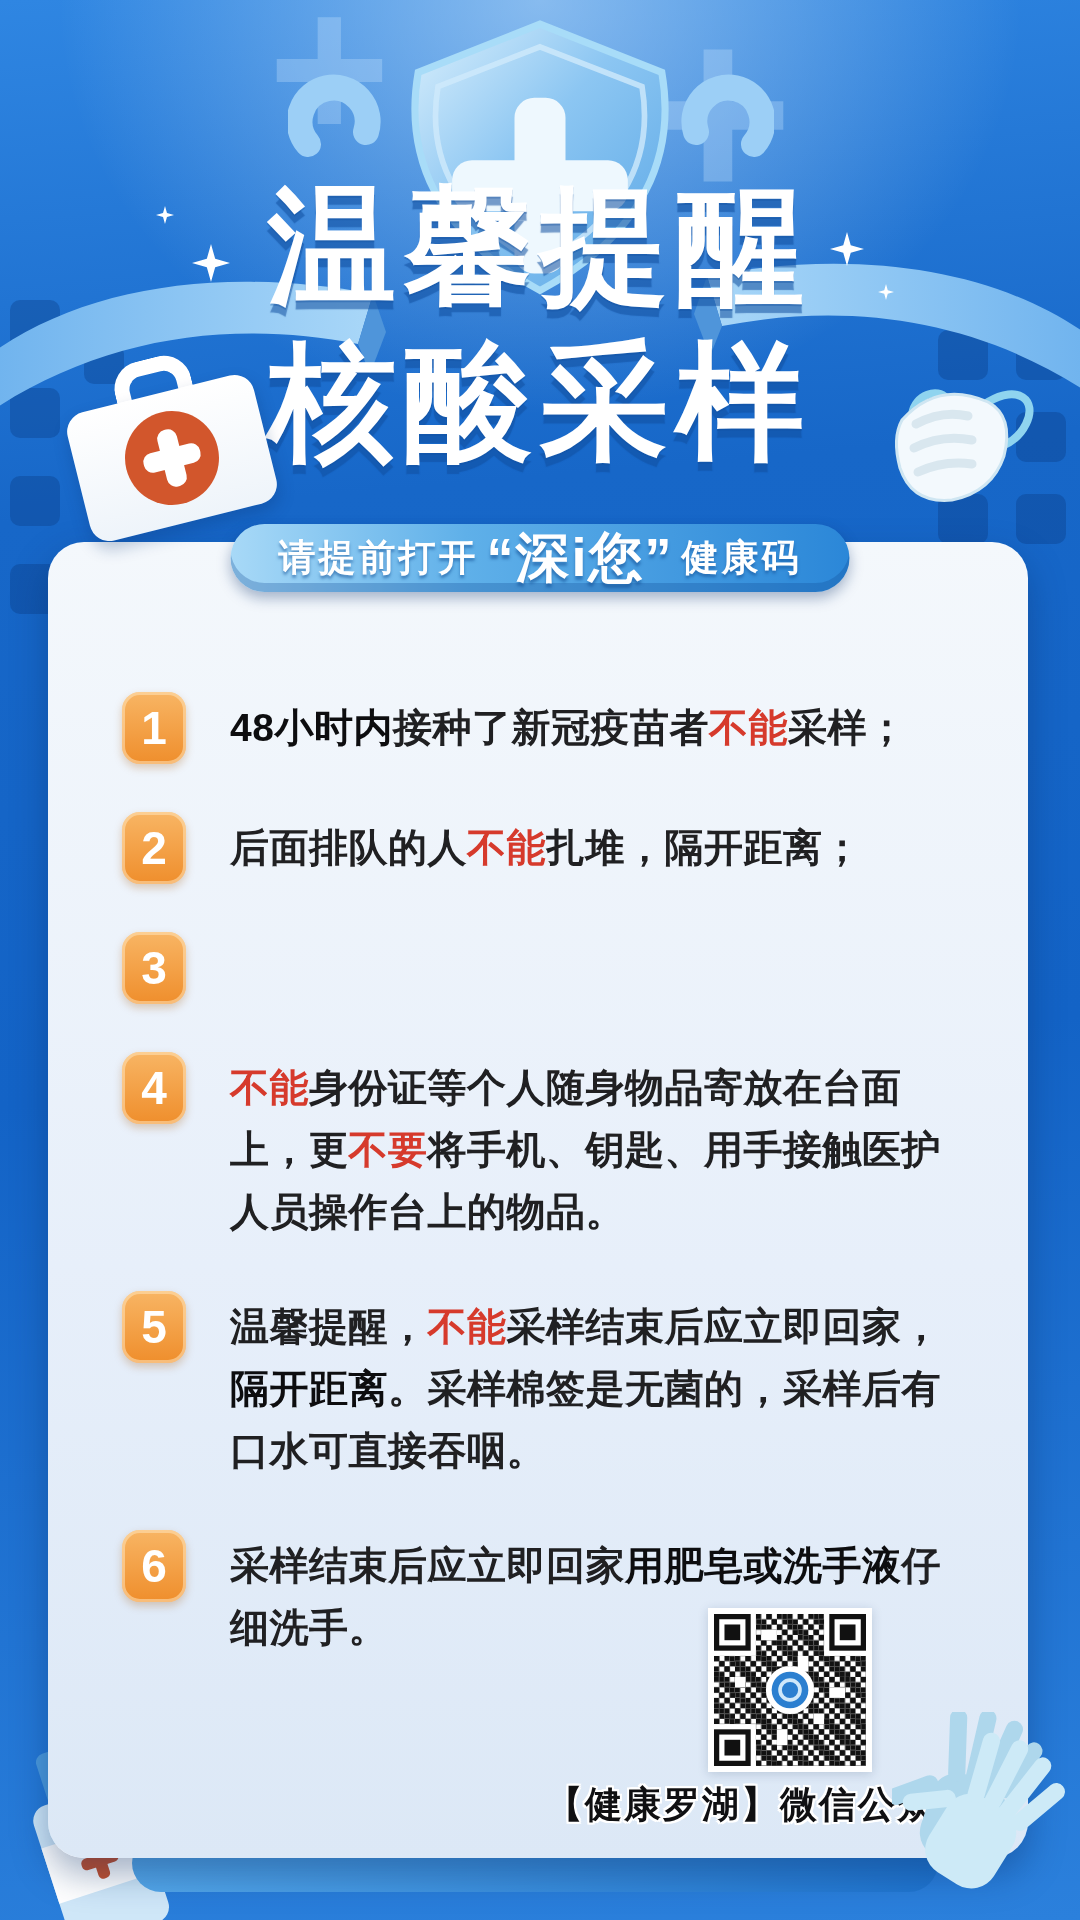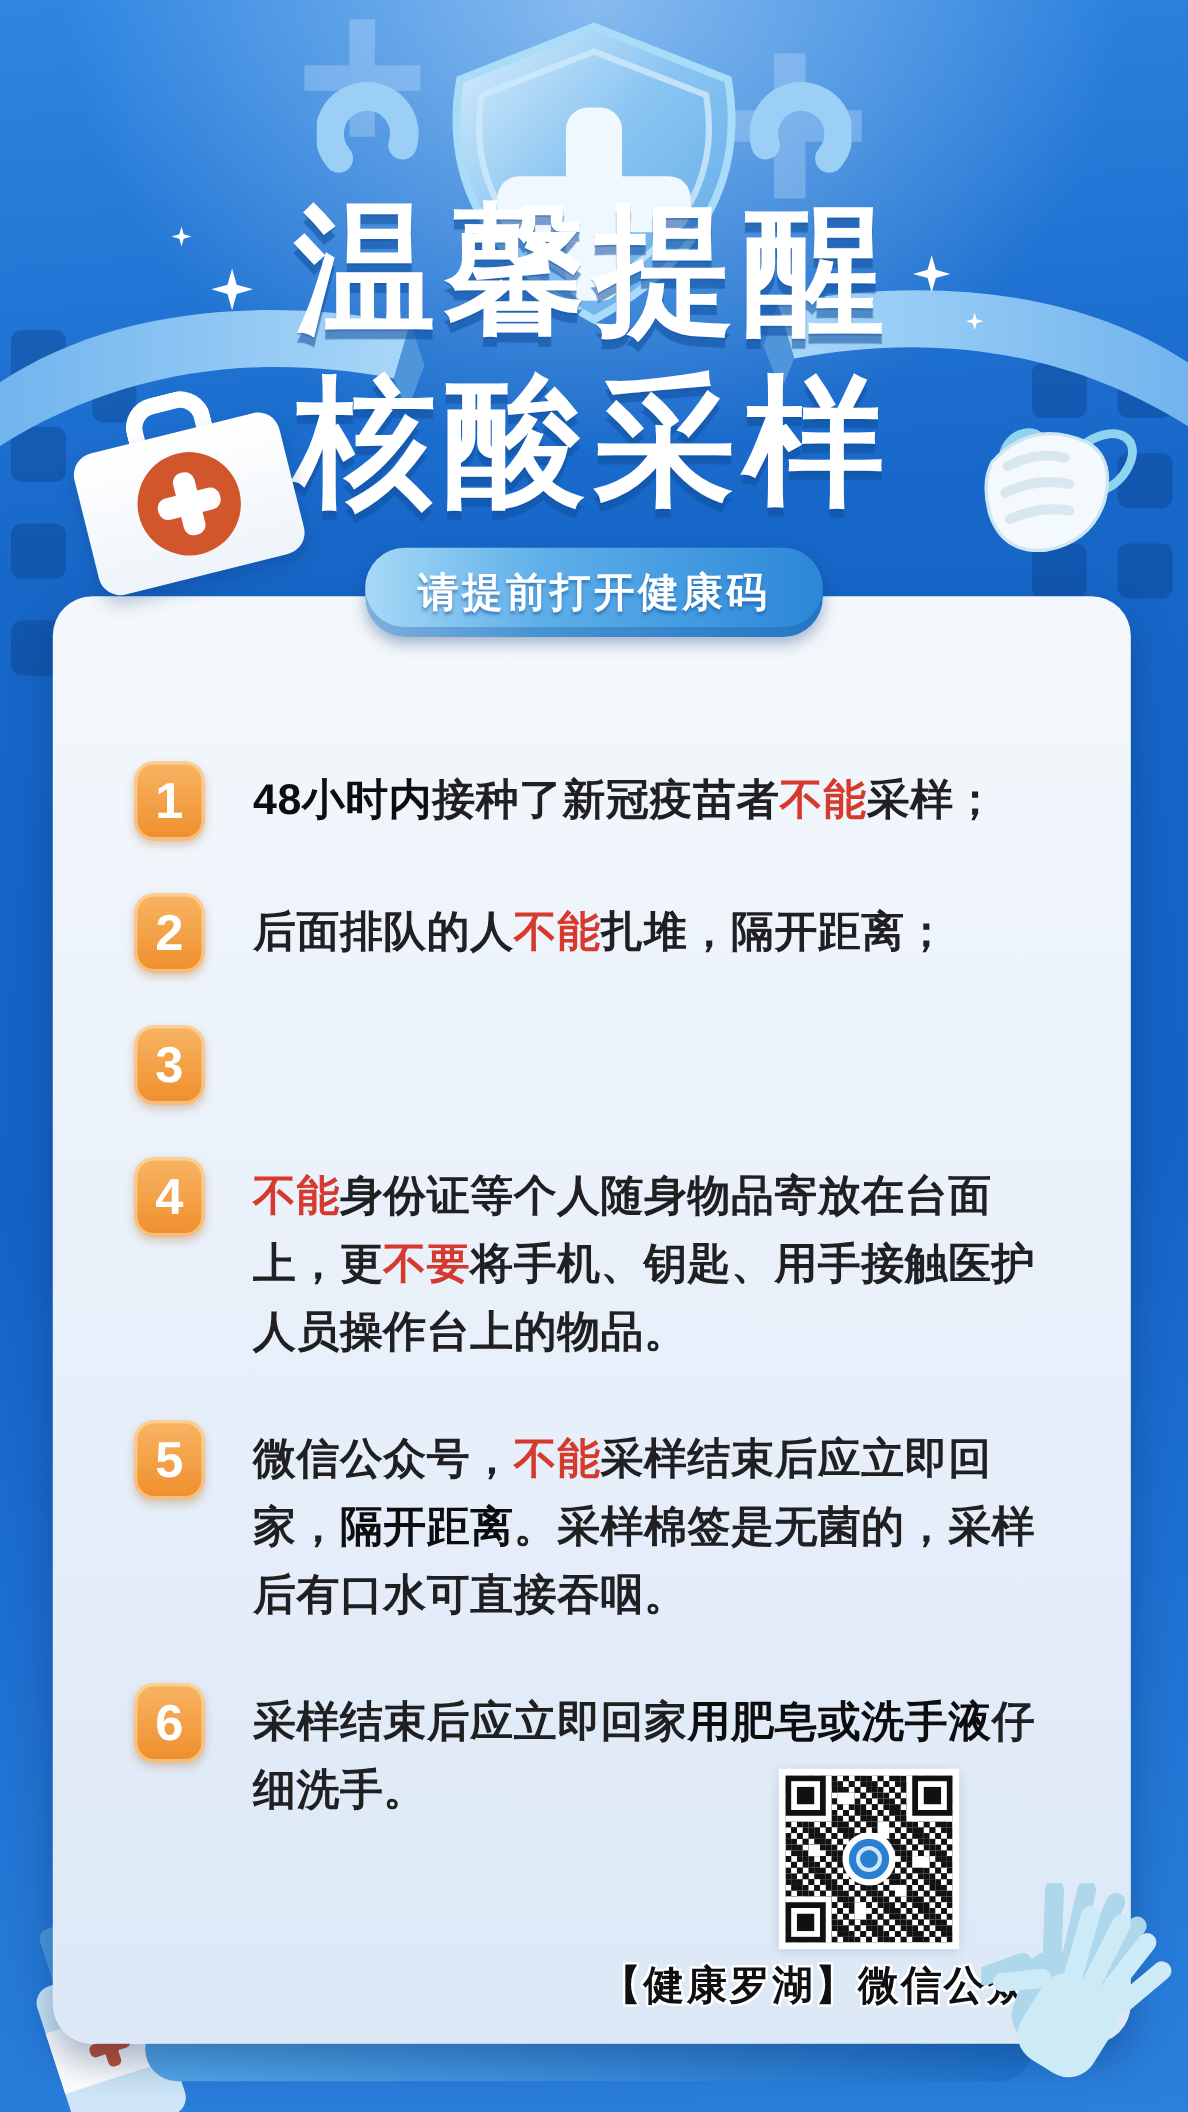--- a/index.html
+++ b/index.html
@@ -18,22 +18,22 @@
   
   .shield{position:absolute;left:370px;top:18px;z-index:2;}
   
   .sparkle{position:absolute;background:#fff;z-index:4;
     clip-path:polygon(50% 0,61% 39%,100% 50%,61% 61%,50% 100%,39% 61%,0 50%,39% 39%);}
   
   .title{position:absolute;left:0;right:0;top:168px;z-index:4;text-align:center;color:#fff;
     font-weight:800;font-size:128px;line-height:156px;letter-spacing:8px;
     text-shadow:0 9px 1px rgba(16,79,158,.55),0 2px 0 rgba(16,79,158,.35);}
   
-  .banner{position:absolute;top:498px;left:50%;transform:translateX(-50%);z-index:6;
-    display:flex;align-items:center;height:81px;padding:0 48px;border-radius:36px;white-space:nowrap;
+  .banner{position:absolute;top:524px;left:50%;transform:translateX(-50%);z-index:6;
+    display:flex;align-items:center;height:68px;padding:0 48px;border-radius:36px;white-space:nowrap;
     background:linear-gradient(90deg,#a8d9f7 0%,#5fb0e9 38%,#2b87d8 100%);
     box-shadow:inset 0 -9px 0 rgba(13,73,146,.28),0 6px 14px rgba(9,47,105,.35);
     color:#fff;font-weight:800;}
   .b-prefix,.b-suffix{font-size:37px;text-shadow:0 3px 3px rgba(20,80,150,.55);letter-spacing:3px;}
   .b-highlight{font-size:54px;margin:0 8px;text-shadow:0 4px 3px rgba(20,80,150,.55);letter-spacing:2px;}
   
   .card{position:absolute;left:48px;top:542px;width:980px;height:1316px;border-radius:36px;z-index:5;
     background:linear-gradient(180deg,#f4f8fc 0%,#e7effa 55%,#dce8f6 100%);
     box-shadow:0 16px 36px rgba(8,44,100,.38);
     padding:150px 50px 0 74px;box-sizing:border-box;}
@@ -163,20 +163,21 @@
     <path d="M116 30 C146 12 166 28 154 52 C148 64 138 71 130 74" stroke="#8fd4ef" stroke-width="8" fill="none" stroke-linecap="round"></path>
     <path d="M40 42 C44 22 66 16 74 26" stroke="#8fd4ef" stroke-width="8" fill="none" stroke-linecap="round"></path>
     <path d="M30 48 Q66 8 116 30 Q142 44 132 84 Q120 120 80 128 Q40 132 28 96 Q20 66 30 48 Z" fill="#f3f9fd" stroke="#cfe6f2" stroke-width="3"></path>
     <path d="M44 52 Q70 38 96 44" stroke="#d9e7ef" stroke-width="9" fill="none" stroke-linecap="round"></path>
     <path d="M42 76 Q70 62 100 68" stroke="#d9e7ef" stroke-width="9" fill="none" stroke-linecap="round"></path>
     <path d="M46 100 Q72 88 100 92" stroke="#d9e7ef" stroke-width="9" fill="none" stroke-linecap="round"></path>
   </svg>
 
   <div class="banner">
     <span class="b-prefix">请提前打开</span>
+    <span class="b-highlight">“深i您”</span>
     <span class="b-suffix">健康码</span>
   </div>
 
   <div class="pill"></div>
 
   <div class="bottle">
     <div class="bottle-cap"></div>
     <div class="bottle-body">
       <div class="bottle-label">
         <div class="bl-cross-v"></div>
@@ -201,21 +202,21 @@
     <div class="badge">3</div>
   </div>
 
   <div class="item">
     <div class="badge">4</div>
     <div class="item-text"><span class="seg seg-red">不能</span><span class="seg">身份证等个人随身物品寄放在台面上，更</span><span class="seg seg-red">不要</span><span class="seg">将手机、钥匙、用手接触医护人员操作台上的物品。</span></div>
   </div>
 
   <div class="item">
     <div class="badge">5</div>
-    <div class="item-text"><span class="seg">微信公众号，</span><span class="seg seg-red">不能</span><span class="seg">采样结束后应立即回家，</span><span class="seg seg-bold">隔开距离</span><span class="seg">。采样棉签是无菌的，采样后有口水可直接吞咽。</span></div>
+    <div class="item-text"><span class="seg">温馨提醒，</span><span class="seg seg-red">不能</span><span class="seg">采样结束后应立即回家，</span><span class="seg seg-bold">隔开距离</span><span class="seg">。采样棉签是无菌的，采样后有口水可直接吞咽。</span></div>
   </div>
 
   <div class="item">
     <div class="badge">6</div>
     <div class="item-text"><span class="seg">采样结束后应立即回家</span><span class="seg seg-bold">用肥皂或洗手液</span><span class="seg">仔细洗手。</span></div>
   </div>
 </div>
 
     <div class="qr">
       <svg viewBox="0 0 29 29">

